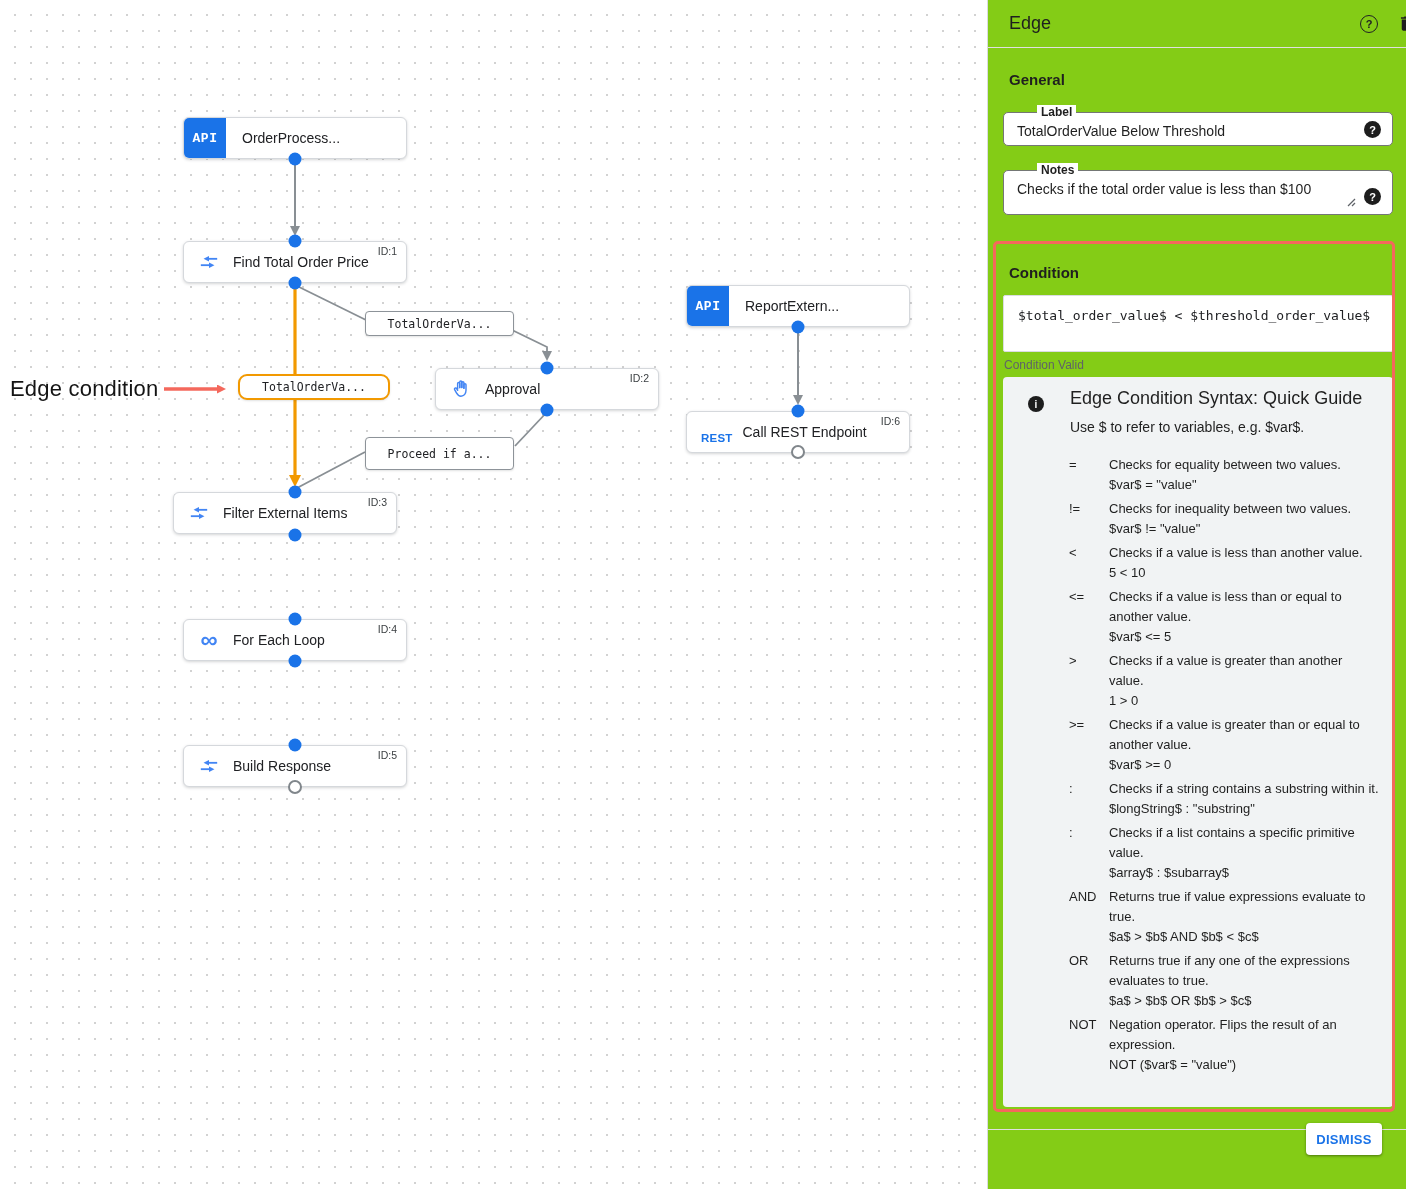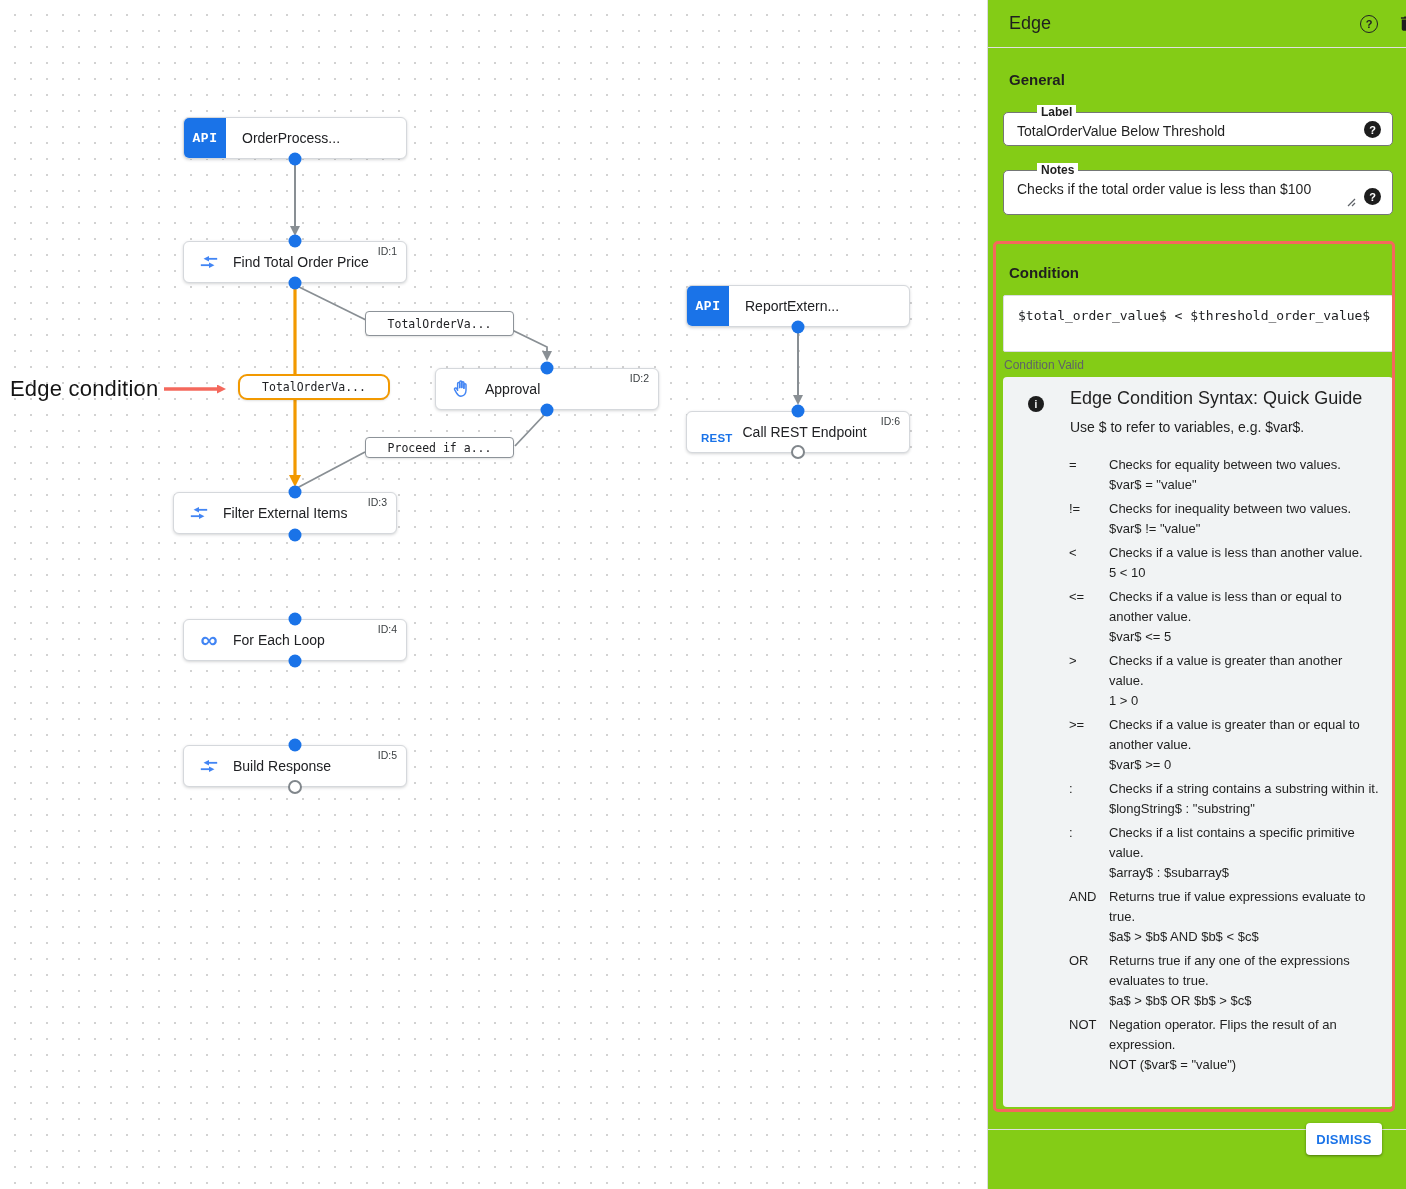--- a/index.html
+++ b/index.html
@@ -182,21 +182,21 @@
             </g>
             <path d="M11 11.5 L17 14.5 L11 17.5 Z" fill="#4285f4"></path>
             <path d="M11 4.5 L5 7.5 L11 10.5 Z" fill="#4285f4"></path>
           </svg>
       </span>
       <div class="node-title">Build Response</div>
     </div>
 
     <div class="chip" style="left:365px;top:311px;width:149px;height:25px">TotalOrderVa...</div>
     <div class="chip selected" style="left:238px;top:374px;width:152px;height:26px">TotalOrderVa...</div>
-    <div class="chip" style="left:365px;top:437px;width:149px;height:21px">Proceed if a...</div>
+    <div class="chip" style="left:365px;top:437px;width:149px;height:33px">Proceed if a...</div>
 
     <svg class="layer" width="987" height="1189" style="z-index:3">
       <g fill="#1a73e8">
         <circle cx="295" cy="159" r="6.5"></circle>
           <circle cx="295" cy="241" r="6.5"></circle>
           <circle cx="295" cy="283" r="6.5"></circle>
         <circle cx="547" cy="368" r="6.5"></circle>
           <circle cx="547" cy="410" r="6.5"></circle>
         <circle cx="798" cy="327" r="6.5"></circle>
           <circle cx="798" cy="411" r="6.5"></circle>

